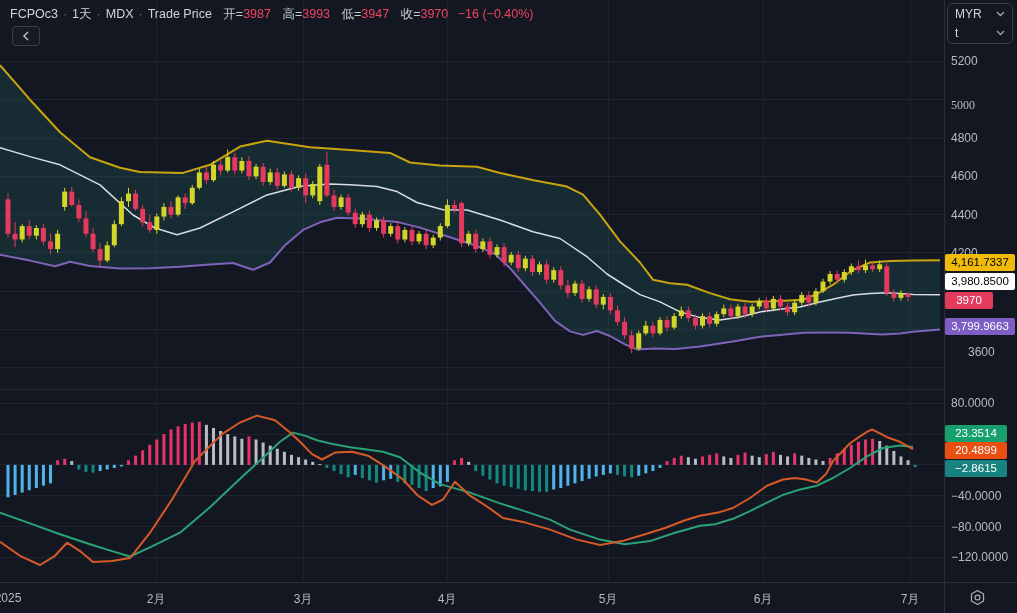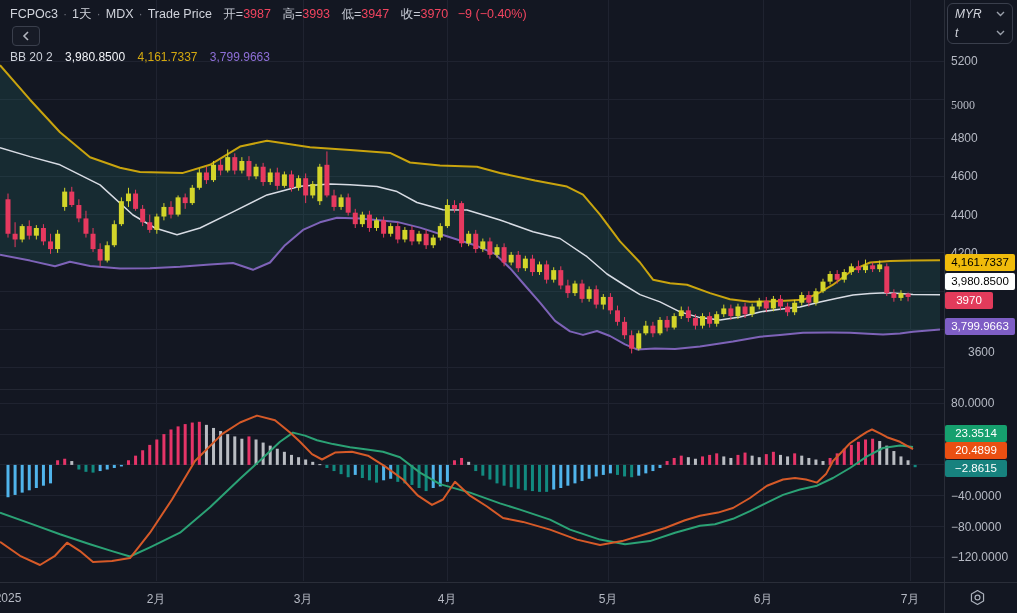--- a/index.html
+++ b/index.html
@@ -21,21 +21,21 @@
   .legend .sp{margin-left:9px;}
   
   .tick{position:absolute;z-index:5;font-size:12px;color:#b6bac4;height:14px;line-height:14px;}
   .pricetick{left:951px;}
   .timelabel{position:absolute;top:591px;z-index:5;font-size:12px;color:#b6bac4;transform:translateX(-50%);white-space:nowrap;}
   .tag{position:absolute;left:945px;z-index:6;font-size:11.5px;height:17px;line-height:17px;
        text-align:center;border-radius:2px;white-space:nowrap;}
   .dropbox{position:absolute;left:947px;top:3px;width:66px;height:41px;z-index:10;
            border:1px solid #3a3f4c;border-radius:6px;box-sizing:border-box;}
   .droprow{height:19px;display:flex;align-items:center;justify-content:space-between;
-           padding:0 7px;cursor:pointer;color:#d1d4dc;font-size:12px;font-style:italic;}
+           padding:0 7px;cursor:pointer;color:#d1d4dc;font-size:12px;}
   .watermark{position:absolute;left:878px;top:548px;z-index:4;font-size:40px;font-weight:bold;
              color:rgba(212,218,230,0.92);letter-spacing:0px;line-height:1;}
   .gear{position:absolute;left:969px;top:589px;z-index:10;cursor:pointer;}
 </style>
 </head>
 <body>
 <div id="app">
 
   <svg id="chart-svg" width="944" height="582">
       <defs>
@@ -471,35 +471,29 @@
   <div class="hline" style="left:944px;top:0;width:1px;height:613px;"></div>
   <div class="hline" style="left:0;top:582px;width:1017px;height:1px;"></div>
   <div class="hline" style="left:0;top:389px;width:944px;height:1px;opacity:0.75;"></div>
 
   <div class="hdr">
     <span>FCPOc3</span><span class="sep">·</span><span>1天</span><span class="sep">·</span><span>MDX</span><span class="sep">·</span><span>Trade Price</span>
     <span class="lbl">开=</span><span class="val">3987</span>
     <span class="lbl">高=</span><span class="val">3993</span>
     <span class="lbl">低=</span><span class="val">3947</span>
     <span class="lbl">收=</span><span class="val">3970</span>
-    <span class="chg">−9 (−0.40%)</span>
+    <span class="chg">−16 (−0.40%)</span>
   </div>
 
   <div class="backbtn">
     <svg width="8" height="10" viewBox="0 0 8 10">
       <polyline points="6,1 2,5 6,9" fill="none" stroke="#b2b5be" stroke-width="1.6"></polyline>
     </svg>
   </div>
 
-  <div class="legend" style="left:10px;top:50px;">
-    <b style="color:#cdd1da;">BB 20 2</b>
-    <span class="sp" style="color:#f2f4f8;">3,980.8500</span>
-    <span class="sp" style="color:#d4a90f;">4,161.7337</span>
-    <span class="sp" style="color:#8e6fd8;">3,799.9663</span>
-  </div>
 
 
   <div class="dropbox">
     <div class="droprow">
       <span>MYR</span>
       <svg width="9" height="6" viewBox="0 0 9 6">
           <polyline points="1,1 4.5,4.5 8,1" fill="none" stroke="#9aa0ab" stroke-width="1.4"></polyline>
         </svg>
     </div>
     <div class="droprow">

